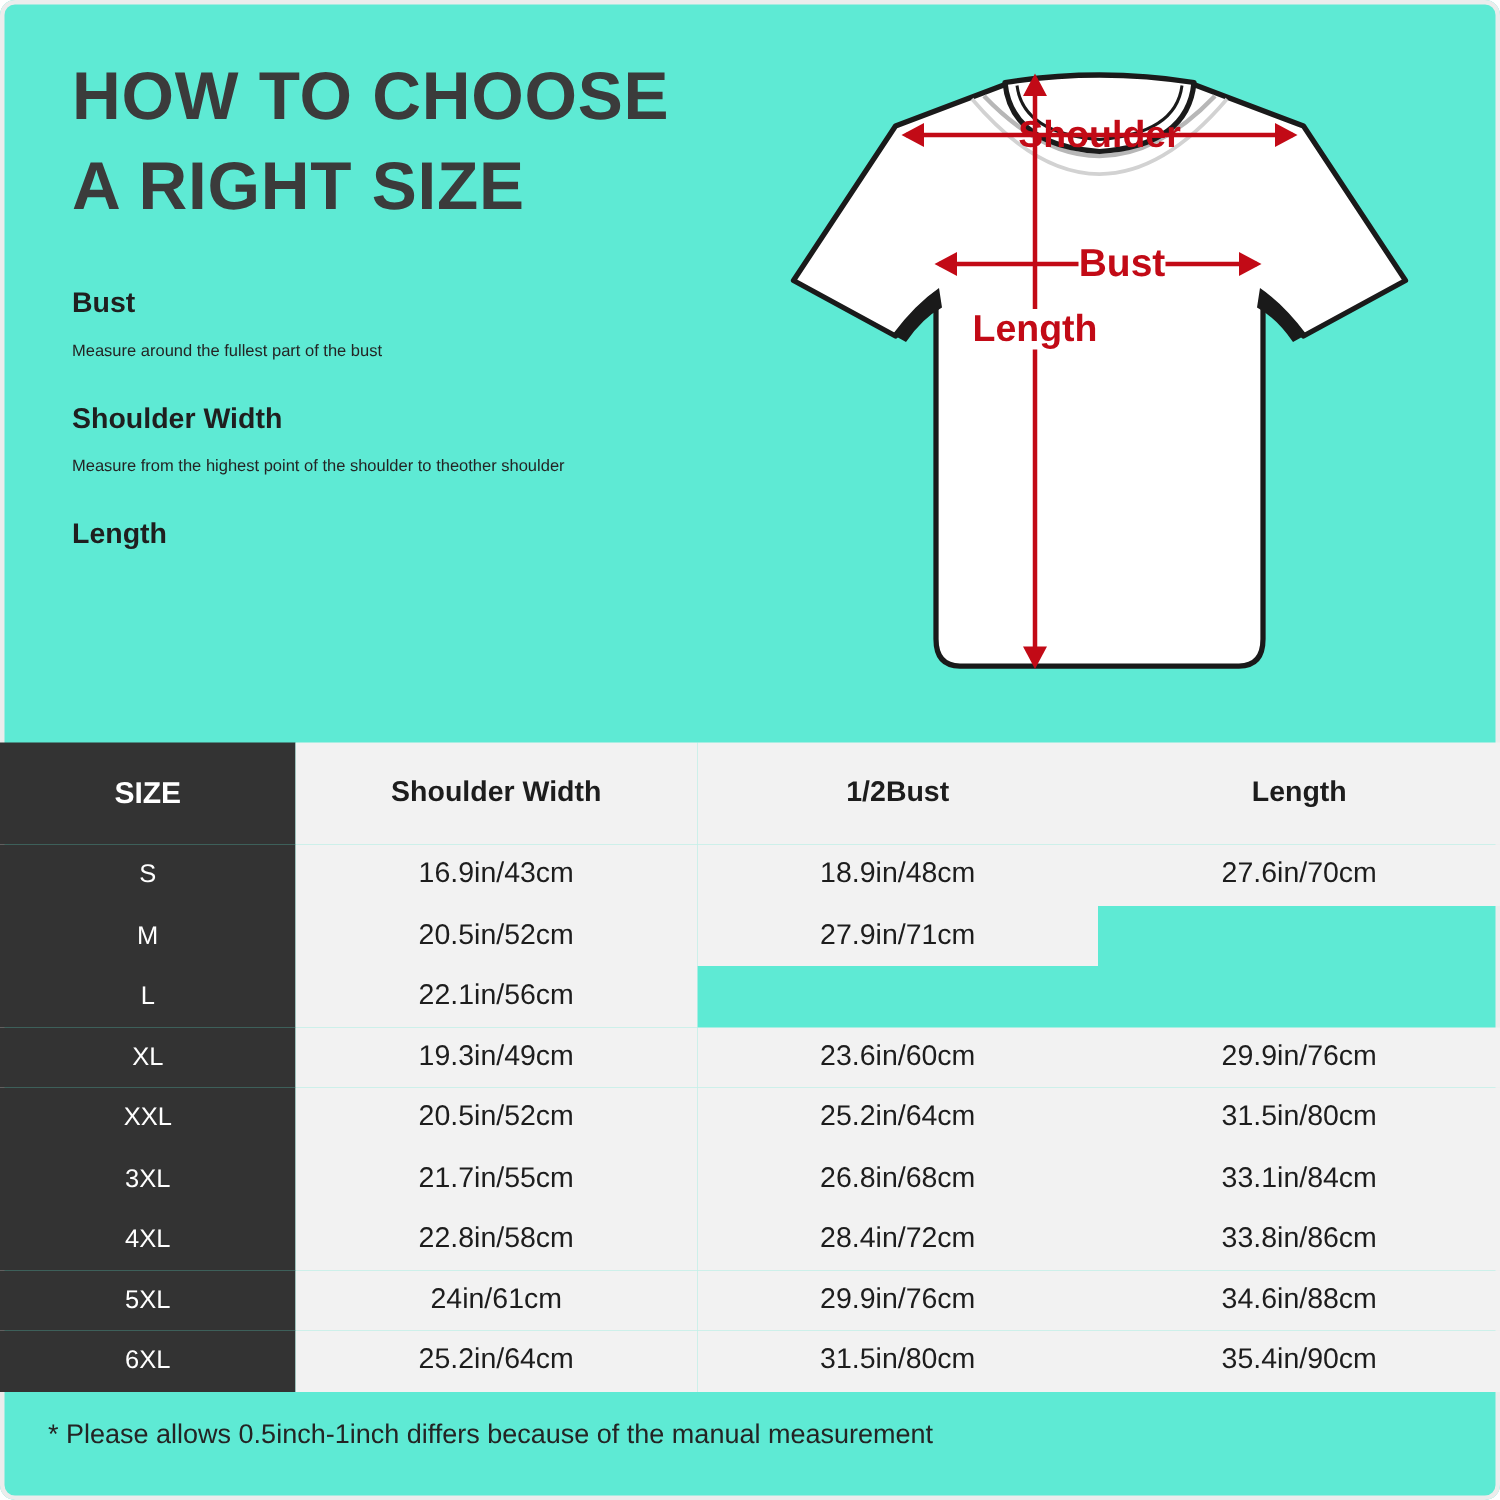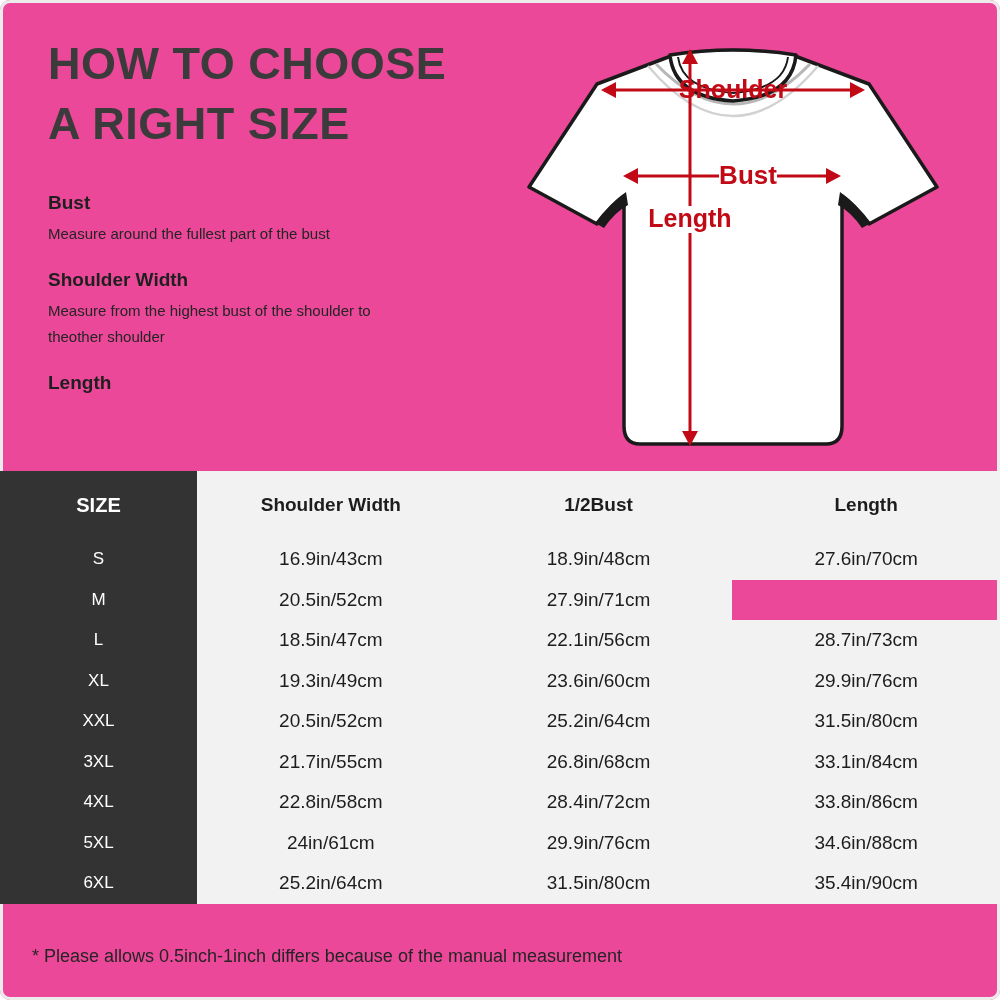--- a/index.html
+++ b/index.html
@@ -1,54 +1,54 @@
 <!DOCTYPE html>
 <html style="--accent-red: #c20a16; --outline: #1a1a1a; --size-column-bg: #333333; --table-bg: #f2f2f2; --title-color: #3b3b3b; --text-color: #242424;"><head>
 <meta charset="utf-8">
 <style>
   html,body { margin:0; padding:0; background:#fff; }
   .page {
     position:relative; width:1000px; height:1000px; overflow:hidden;
-    background:#ec4899; border-radius:10px;
+    background:#5eead4; border-radius:10px;
     box-shadow: inset 0 0 0 3px #ececec;
     font-family:"Liberation Sans", sans-serif;
   }
 
   
   .title {
     position:absolute; left:48px; top:34px;
     font-size:45px; font-weight:bold; letter-spacing:0.5px;
     color:var(--title-color); line-height:60px;
   }
 
   
   .instructions { position:absolute; left:48px; top:192px; width:378px; }
   .instr-heading {
     margin:0 0 7px 0; font-size:19px; font-weight:bold; color:#1f1f1f;
   }
   .instr-desc {
-    margin:0 0 22px 0; font-size:15px; line-height:26px; color:var(--text-color);
+    margin:0 0 22px 0; font-size:11px; line-height:26px; color:var(--text-color);
   }
 
   
   .diagram { position:absolute; left:500px; top:20px; width:480px; height:440px; }
   .shirt-line { fill:#ffffff; stroke:var(--outline); stroke-width:3.5; stroke-linejoin:round; }
   .collar-band { fill:none; stroke:var(--outline); stroke-width:2; }
   .collar-shadow { fill:none; stroke:#b7b7b7; stroke-width:3; }
   .collar-shadow2 { fill:none; stroke:#d2d2d2; stroke-width:2.5; }
   .notch { fill:var(--outline); }
   .arrow { stroke:var(--accent-red); stroke-width:3; }
   .ahead { fill:var(--accent-red); }
   .dlabel {
     fill:var(--accent-red); font-weight:bold;
     font-family:"Liberation Sans", sans-serif;
   }
 
   
-  .size-table { position:absolute; left:0; top:471px; width:1000px; }
+  .size-table { position:absolute; left:0; top:495px; width:1000px; }
   .trow { display:grid; grid-template-columns:197px 1fr 1fr 1fr; }
   .thead .cell { height:68px; font-size:19px; font-weight:bold; }
   .thead .size-cell { font-size:20px; }
   .brow .cell { height:40.5px; }
   .cell {
     display:flex; align-items:center; justify-content:center;
     background:var(--table-bg); color:#1d1d1d; font-size:19px;
   }
   .size-cell { background:var(--size-column-bg); color:#ffffff; font-size:17px; }
 
@@ -70,21 +70,21 @@
 
   <div class="instructions">
 
       <div>
         <h3 class="instr-heading">Bust</h3>
         <p class="instr-desc">Measure around the fullest part of the bust</p>
       </div>
 
       <div>
         <h3 class="instr-heading">Shoulder Width</h3>
-        <p class="instr-desc">Measure from the highest bust of the shoulder to theother shoulder</p>
+        <p class="instr-desc">Measure from the highest point of the shoulder to theother shoulder</p>
       </div>
 
       <div>
         <h3 class="instr-heading">Length</h3>
       </div>
     </div>
 
   <svg class="diagram" viewBox="0 0 480 440" width="480" height="440">
 
     <path class="shirt-line" d="M 171,36 L 97,64 L 29,167 L 97,204 Q 112,185 124,176 L 124,406 Q 124,424 140,424 L 326,424 Q 342,424 342,406 L 342,176 Q 354,185 369,204 L 437,167 L 369,64 L 295,36 Q 233,25 171,36 Z"></path>
@@ -139,23 +139,21 @@
         </div>
 
         <div class="trow brow">
           <div class="cell size-cell">M</div>
           <div class="cell">20.5in/52cm</div>
           <div class="cell">27.9in/71cm</div>
         </div>
 
         <div class="trow brow">
           <div class="cell size-cell">L</div>
-          <div class="cell">18.5in/47cm</div>
           <div class="cell">22.1in/56cm</div>
-          <div class="cell">28.7in/73cm</div>
         </div>
 
         <div class="trow brow">
           <div class="cell size-cell">XL</div>
           <div class="cell">19.3in/49cm</div>
           <div class="cell">23.6in/60cm</div>
           <div class="cell">29.9in/76cm</div>
         </div>
 
         <div class="trow brow">

